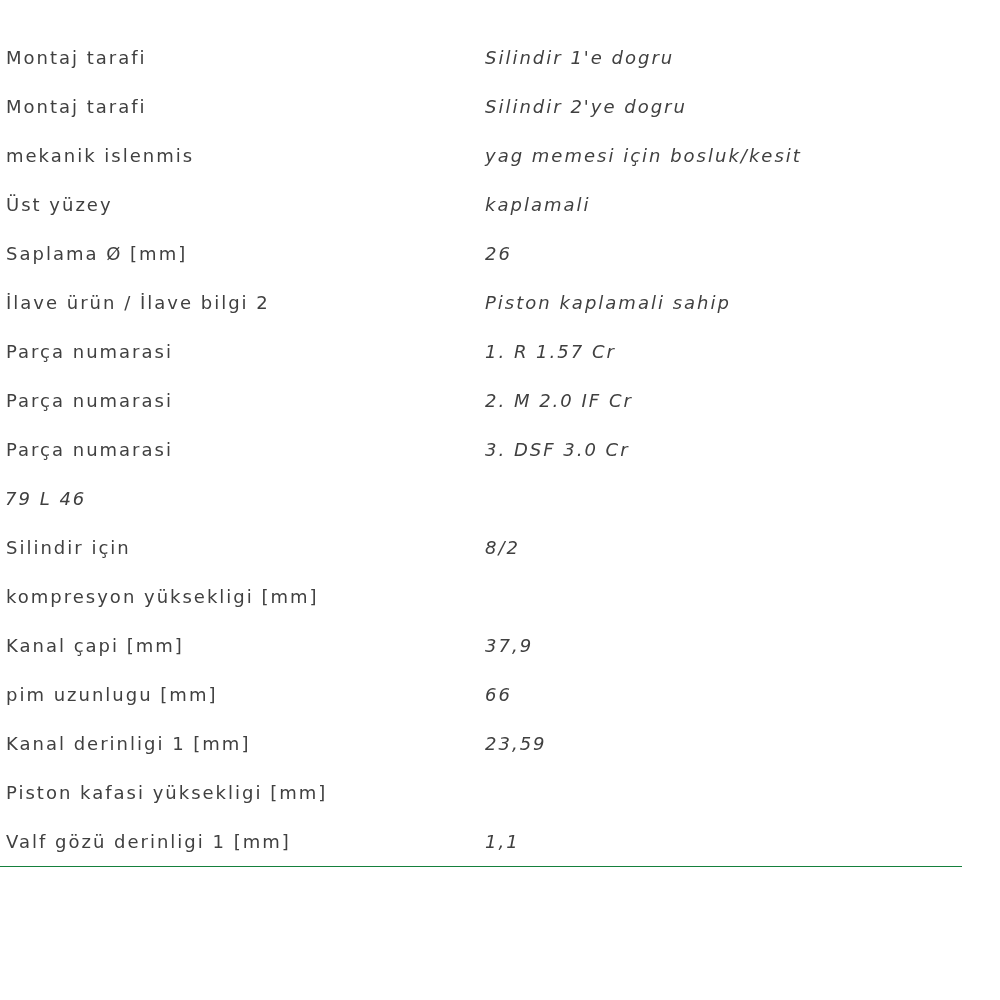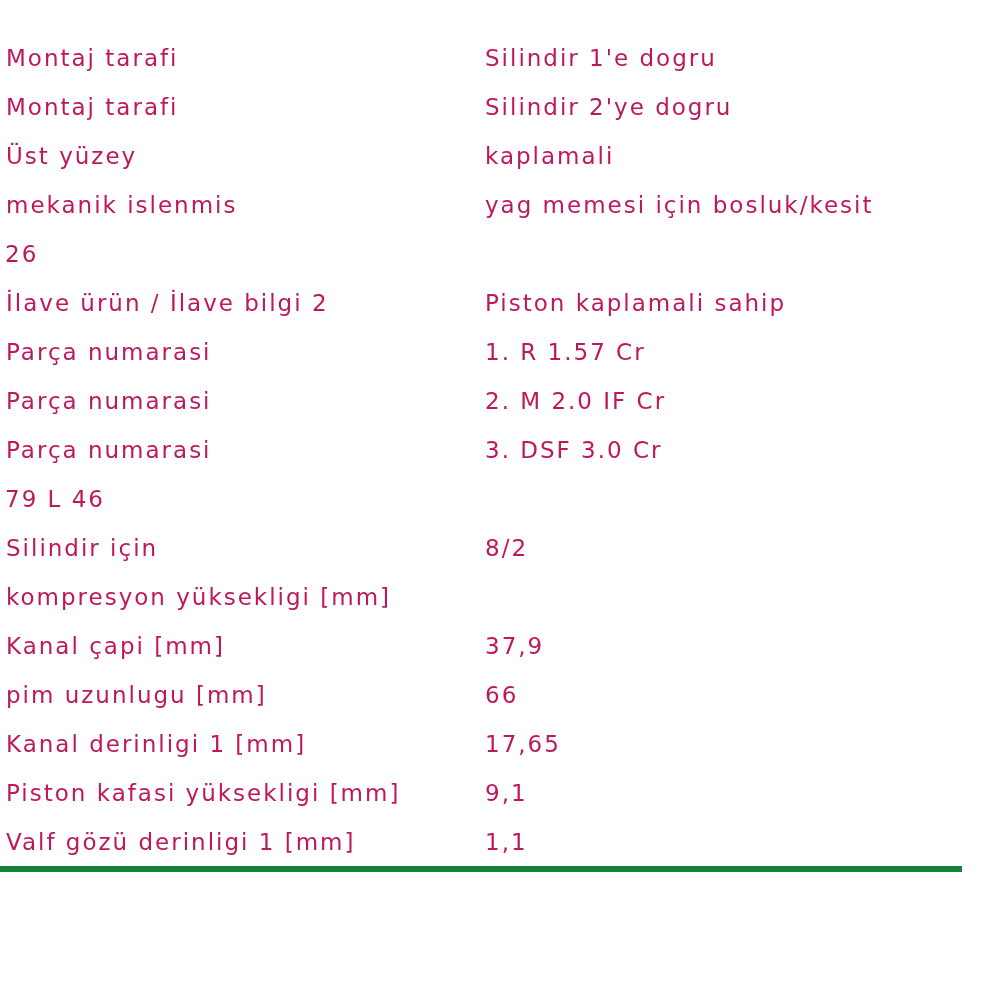--- a/index.html
+++ b/index.html
@@ -9,68 +9,70 @@
     width: 1000px;
     height: 1000px;
     overflow: hidden;
   }
   .spec-table {
     position: absolute;
     top: 33px;
     left: 0;
     width: 962px;
     font-family: "DejaVu Sans", "Liberation Sans", sans-serif;
-    font-size: 23px;
+    font-size: 18px;
     letter-spacing: 2px;
-    color: #be185d;
-    border-bottom: 6px solid #15803d;
+    color: #404040;
+    border-bottom: 1px solid #15803d;
   }
   .spec-row {
     display: grid;
     grid-template-columns: 480px 1fr;
     height: 49px;
     align-items: center;
   }
   .spec-label {
     padding-left: 6px;
     white-space: nowrap;
   }
   .spec-value {
     padding-left: 5px;
     white-space: nowrap;
+    font-style: italic;
   }
 </style>
 </head>
 <body>
 
 <div class="spec-table">
 
   <div class="spec-row">
     <span class="spec-label">Montaj tarafi</span>
     <span class="spec-value">Silindir 1'e dogru</span>
   </div>
 
   <div class="spec-row">
     <span class="spec-label">Montaj tarafi</span>
     <span class="spec-value">Silindir 2'ye dogru</span>
   </div>
 
 
 
   <div class="spec-row">
+    <span class="spec-label">mekanik islenmis</span>
+    <span class="spec-value">yag memesi için bosluk/kesit</span>
+  </div>
+
+  <div class="spec-row">
     <span class="spec-label">Üst yüzey</span>
     <span class="spec-value">kaplamali</span>
   </div>
 
   <div class="spec-row">
-    <span class="spec-label">mekanik islenmis</span>
-    <span class="spec-value">yag memesi için bosluk/kesit</span>
-  </div>
-
-  <div class="spec-row">
+    <span class="spec-label">Saplama Ø [mm]</span>
     <span class="spec-value">26</span>
   </div>
 
   <div class="spec-row">
     <span class="spec-label">İlave ürün / İlave bilgi 2</span>
     <span class="spec-value">Piston kaplamali sahip</span>
   </div>
 
   <div class="spec-row">
     <span class="spec-label">Parça numarasi</span>
@@ -105,26 +107,25 @@
     <span class="spec-value">37,9</span>
   </div>
 
   <div class="spec-row">
     <span class="spec-label">pim uzunlugu [mm]</span>
     <span class="spec-value">66</span>
   </div>
 
   <div class="spec-row">
     <span class="spec-label">Kanal derinligi 1 [mm]</span>
-    <span class="spec-value">17,65</span>
+    <span class="spec-value">23,59</span>
   </div>
 
   <div class="spec-row">
     <span class="spec-label">Piston kafasi yüksekligi [mm]</span>
-    <span class="spec-value">9,1</span>
   </div>
 
   <div class="spec-row">
     <span class="spec-label">Valf gözü derinligi 1 [mm]</span>
     <span class="spec-value">1,1</span>
   </div>
 
 </div>
 
 </body></html>

